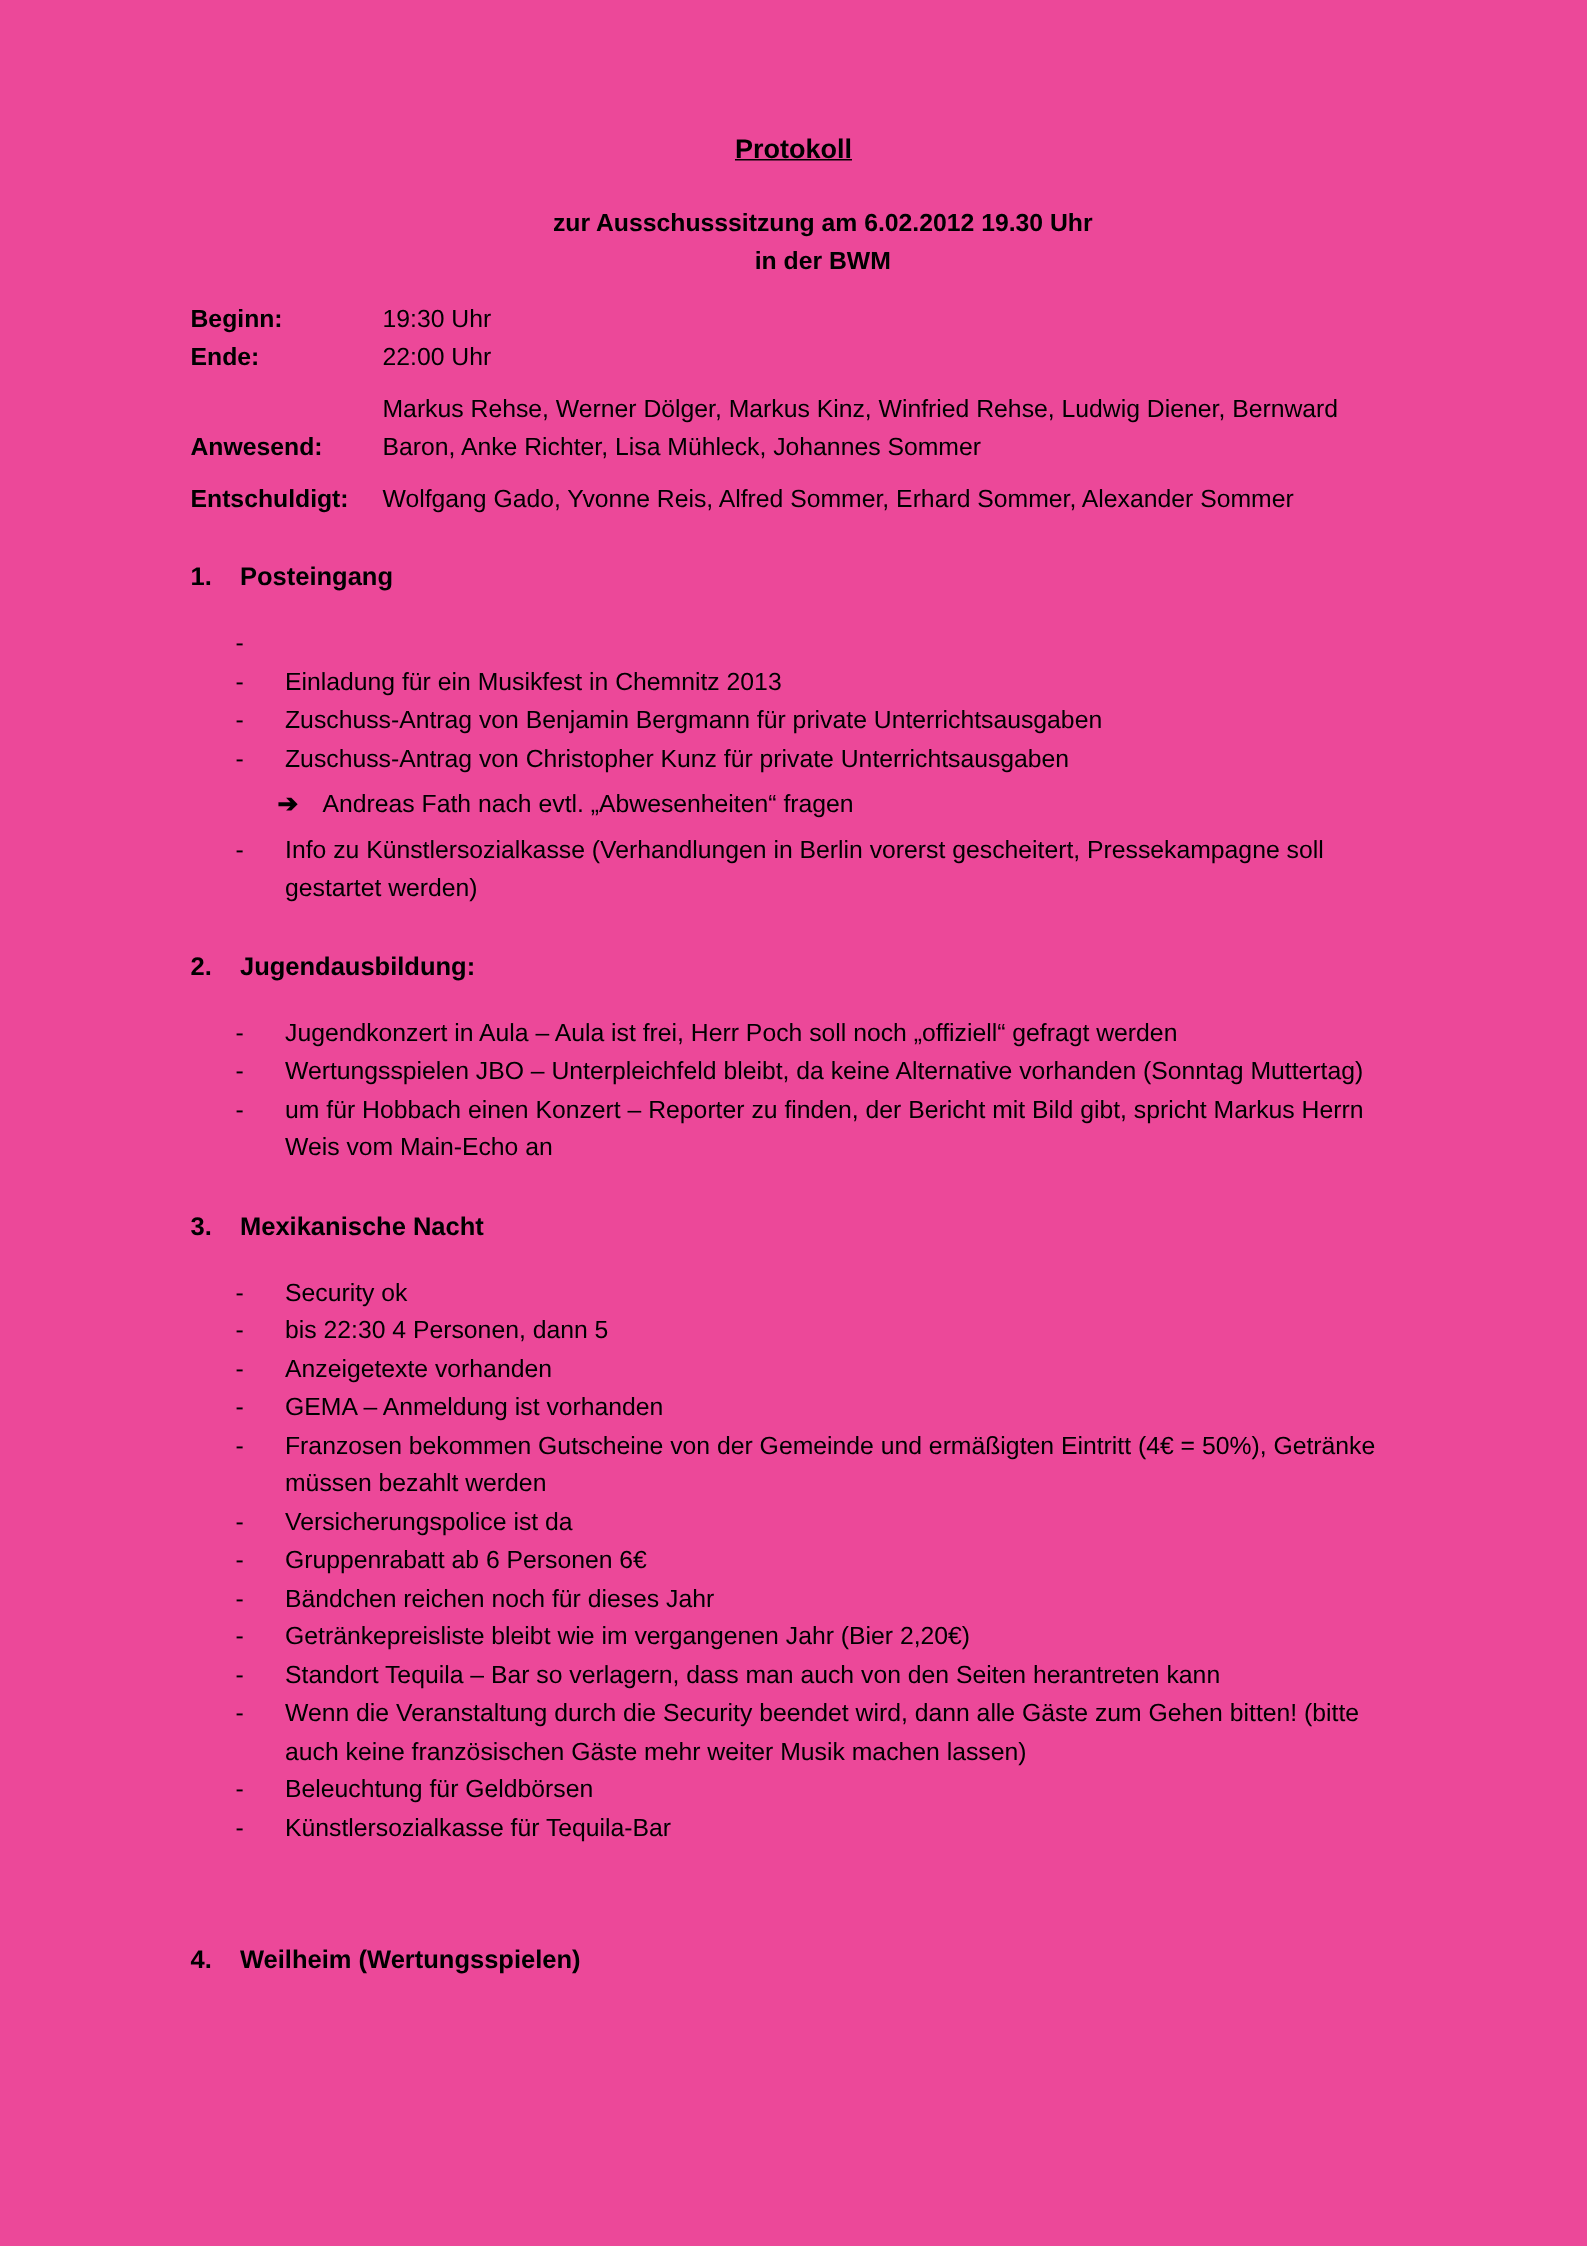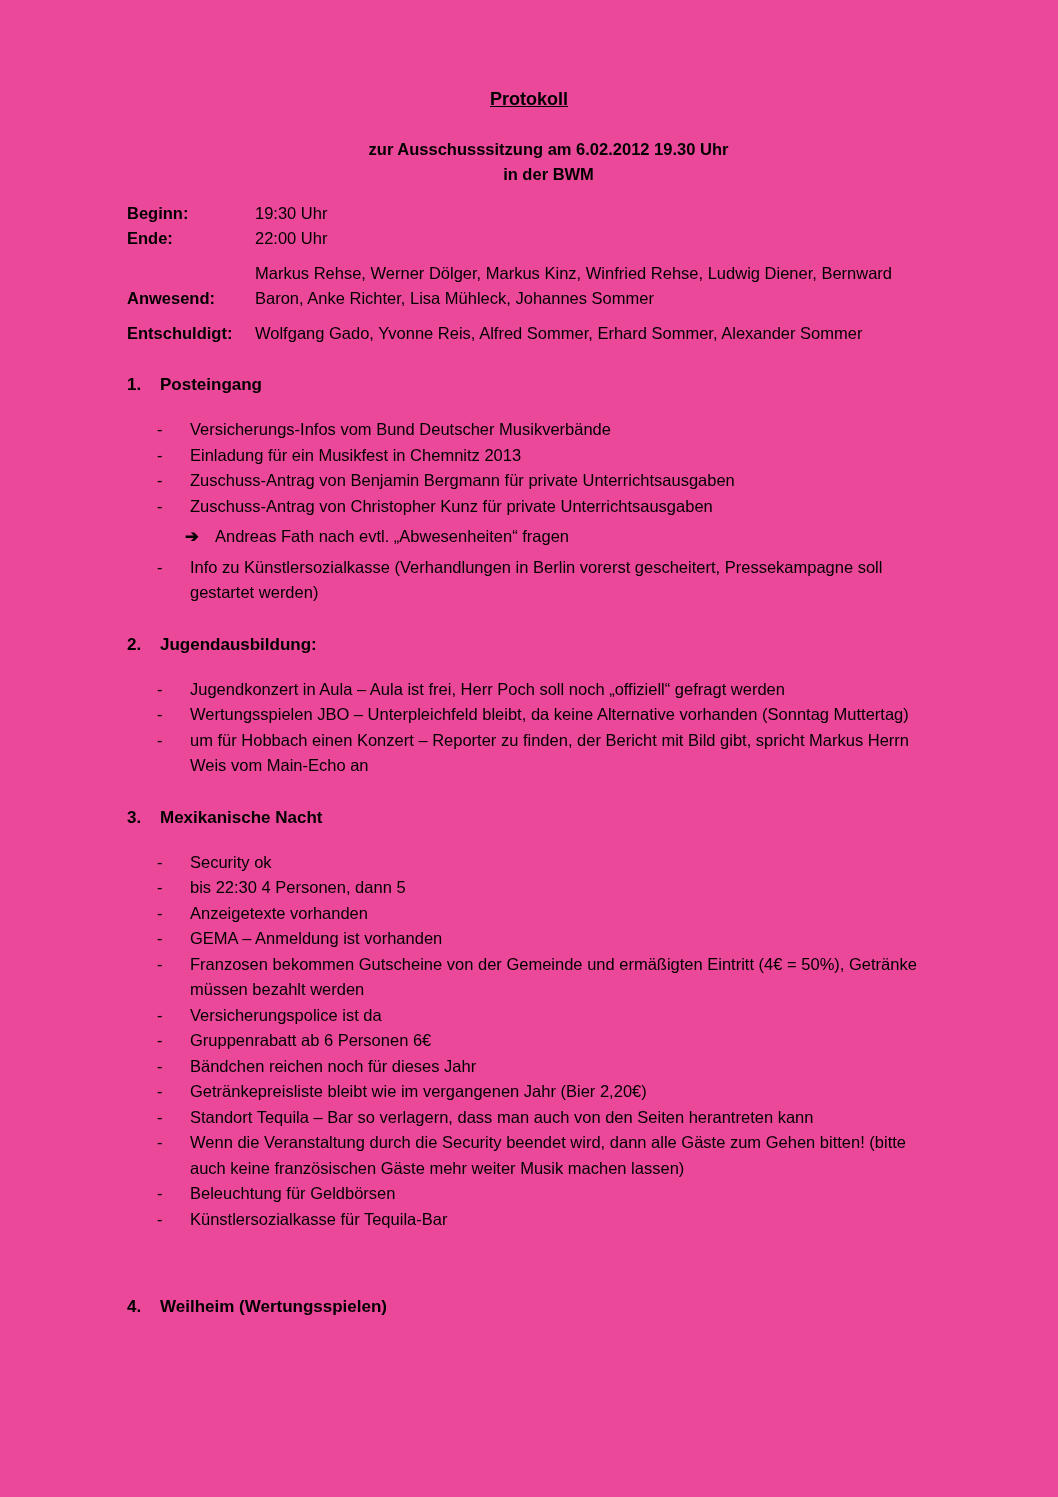--- a/index.html
+++ b/index.html
@@ -134,21 +134,20 @@
 
       <section class="section">
         <h2 class="section-heading">
           <span class="section-number">1.</span>
           <span class="section-title">Posteingang</span>
         </h2>
         <div class="items">
 
             <div class="item type-dash">
               <span class="bullet">-</span>
-              <span class="item-text">Versicherungs-Infos vom Bund Deutscher Musikverbände</span>
             </div>
 
             <div class="item type-dash">
               <span class="bullet">-</span>
               <span class="item-text">Einladung für ein Musikfest in Chemnitz 2013</span>
             </div>
 
             <div class="item type-dash">
               <span class="bullet">-</span>
               <span class="item-text">Zuschuss-Antrag von Benjamin Bergmann für private Unterrichtsausgaben</span>

